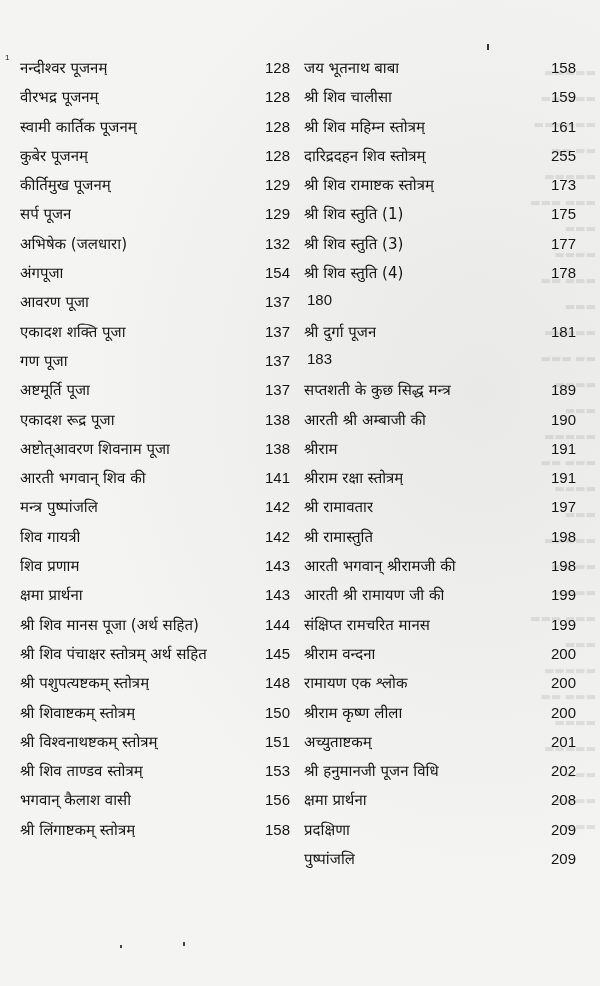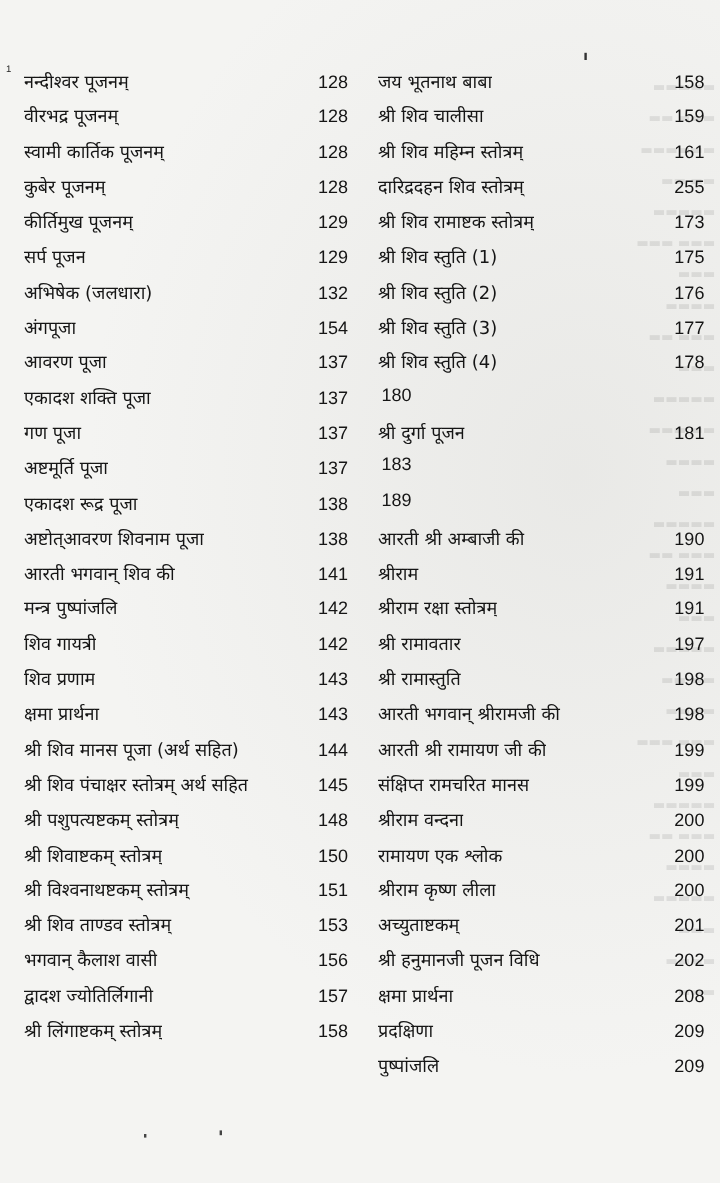--- a/index.html
+++ b/index.html
@@ -39,21 +39,21 @@
   }
   .column {
     position: absolute;
     top: 57px;
   }
   .col-left {
     left: 20px;
     width: 270px;
   }
   .col-right {
-    left: 315px;
+    left: 304px;
     width: 272px;
   }
   .row {
     display: flex;
     justify-content: space-between;
     align-items: baseline;
     height: 29.3px;
     font-size: 15px;
     white-space: nowrap;
   }
@@ -212,24 +212,20 @@
       </div>
     <div class="row">
         <span class="title">श्री शिव ताण्डव स्तोत्रम्</span>
         <span class="page-num">153</span>
       </div>
     <div class="row">
         <span class="title">भगवान् कैलाश वासी</span>
         <span class="page-num">156</span>
       </div>
     <div class="row">
-        <span class="title">द्वादश ज्योतिर्लिगानी</span>
-        <span class="page-num">157</span>
-      </div>
-    <div class="row">
         <span class="title">श्री लिंगाष्टकम् स्तोत्रम्</span>
         <span class="page-num">158</span>
       </div>
   </div>
 
   <div class="column col-right">
     <div class="row">
         <span class="title">जय भूतनाथ बाबा</span>
         <span class="page-num">158</span>
       </div>
@@ -247,42 +243,39 @@
       </div>
     <div class="row">
         <span class="title">श्री शिव रामाष्टक स्तोत्रम्</span>
         <span class="page-num">173</span>
       </div>
     <div class="row">
         <span class="title">श्री शिव स्तुति (1)</span>
         <span class="page-num">175</span>
       </div>
     <div class="row">
-        <span class="title">श्री शिव स्तुति (2)</span>
-        <span class="page-num">176</span>
-      </div>
-    <div class="row">
         <span class="title">श्री शिव स्तुति (3)</span>
         <span class="page-num">177</span>
       </div>
     <div class="row">
         <span class="title">श्री शिव स्तुति (4)</span>
         <span class="page-num">178</span>
       </div>
     <div class="row">
         <span class="page-num">180</span>
       </div>
     <div class="row">
         <span class="title">श्री दुर्गा पूजन</span>
         <span class="page-num">181</span>
       </div>
     <div class="row">
         <span class="page-num">183</span>
       </div>
     <div class="row">
+        <span class="title">सप्तशती के कुछ सिद्ध मन्त्र</span>
         <span class="page-num">189</span>
       </div>
     <div class="row">
         <span class="title">आरती श्री अम्बाजी की</span>
         <span class="page-num">190</span>
       </div>
     <div class="row">
         <span class="title">श्रीराम</span>
         <span class="page-num">191</span>
       </div>

